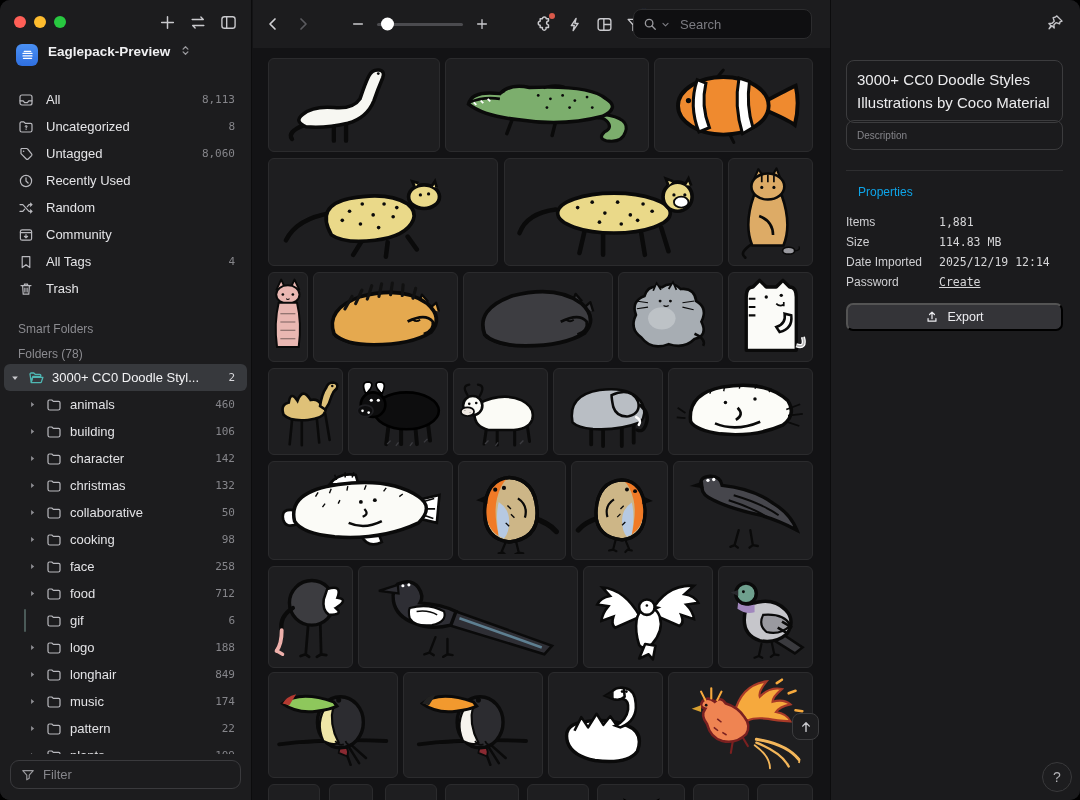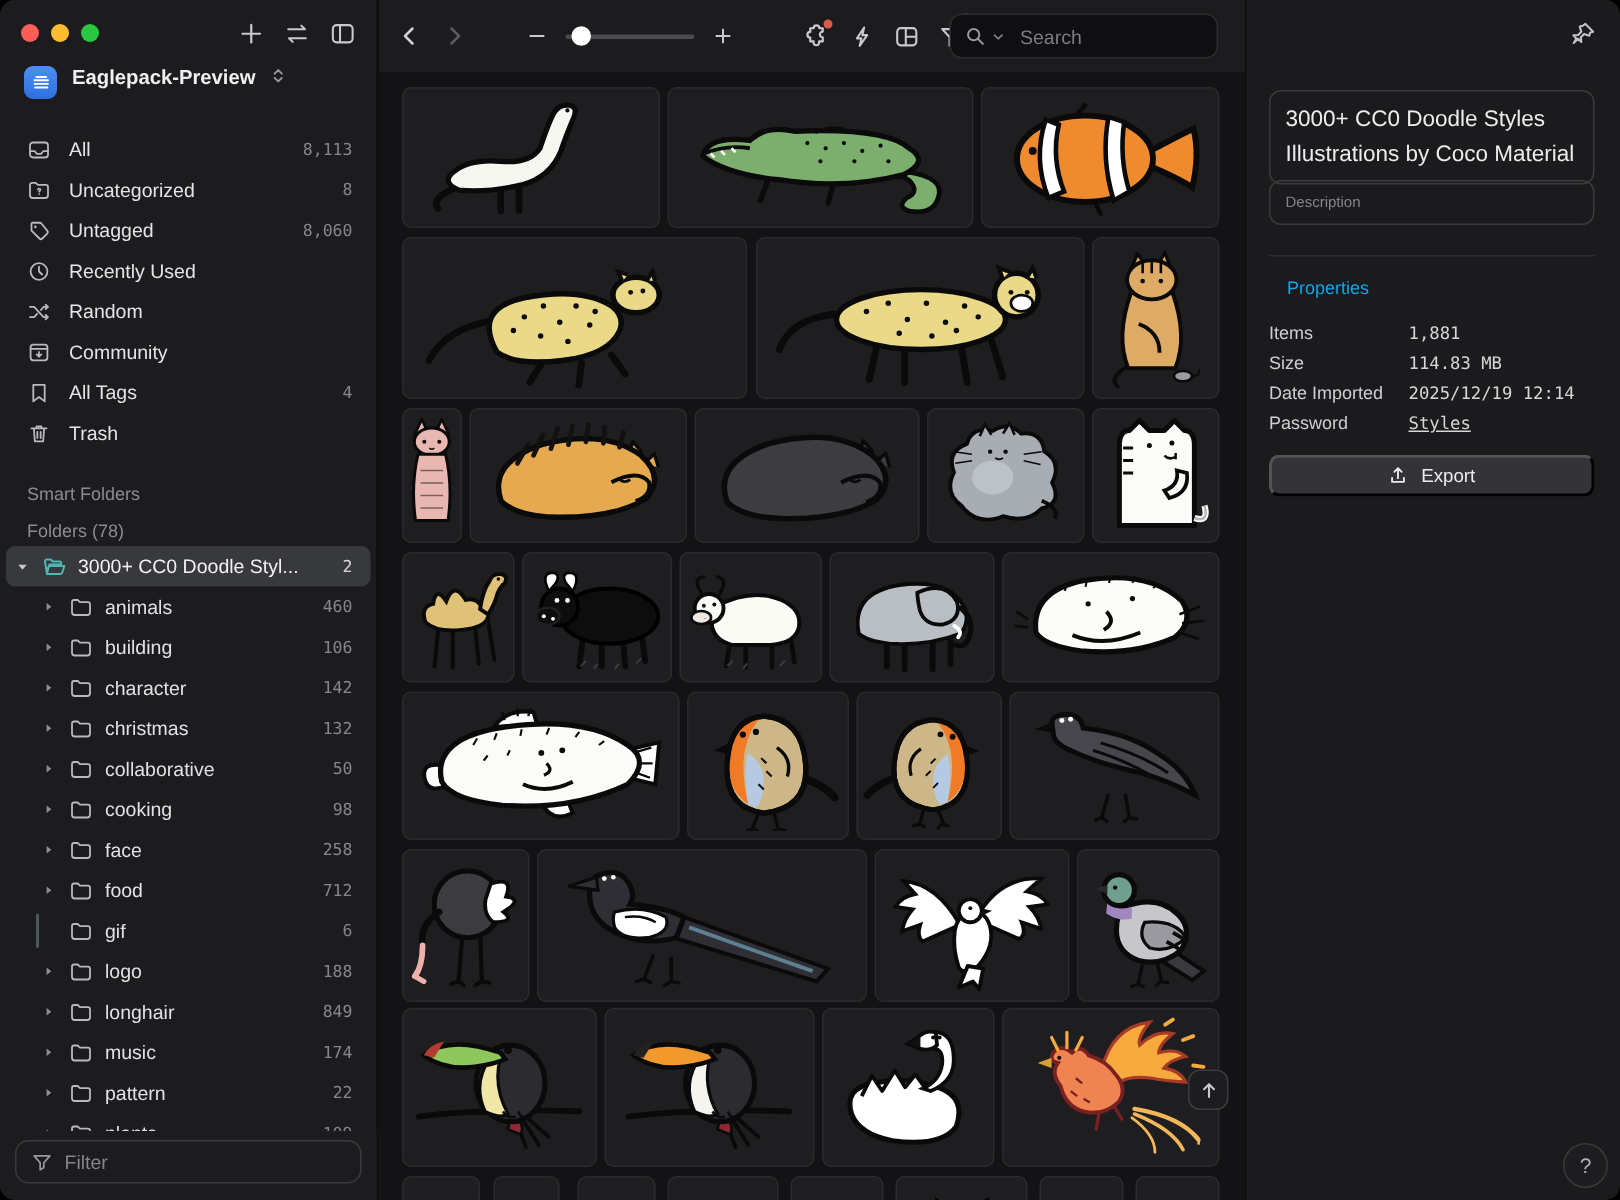--- a/index.html
+++ b/index.html
@@ -933,21 +933,21 @@
         <div class="prop-row">
           <span class="pl">Size</span>
     <span class="pv">114.83 MB</span>
         </div>
         <div class="prop-row">
           <span class="pl">Date Imported</span>
     <span class="pv">2025/12/19 12:14</span>
         </div>
         <div class="prop-row">
           <span class="pl">Password</span>
-    <span class="pv link">Styles</span>
+    <span class="pv link">Create</span>
         </div>
       </div>
 
     <button class="export-btn">
       <svg width="14" height="14" viewBox="0 0 16 16" fill="none" stroke="currentColor" stroke-width="1.4" stroke-linecap="round" stroke-linejoin="round">
           <path d="M8 10V2.8M5.2 5.2L8 2.4l2.8 2.8M3.5 9.8v3h9v-3"></path>
         </svg>
       <span>Export</span>
     </button>
 

